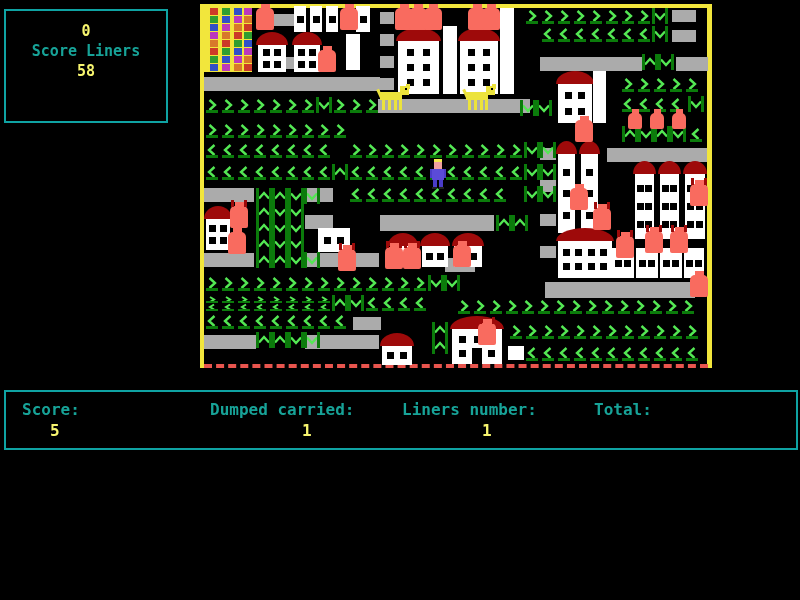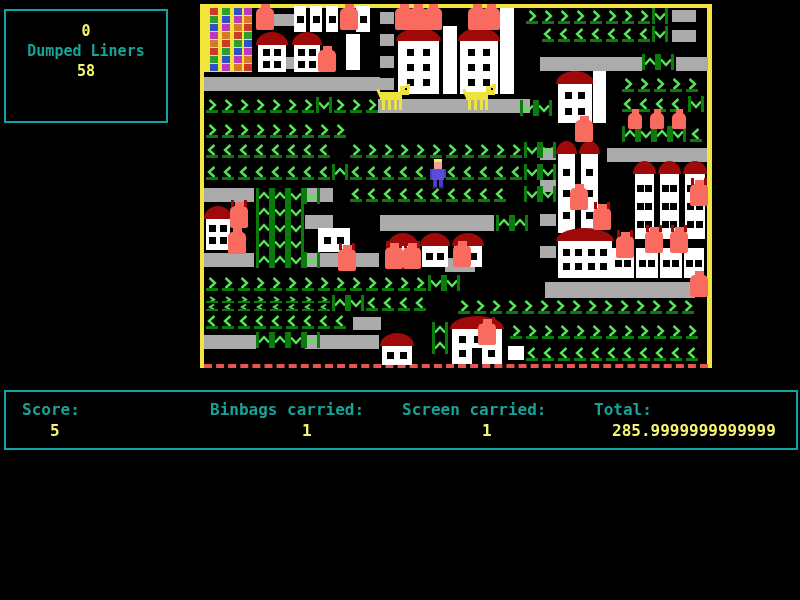--- a/index.html
+++ b/index.html
@@ -21,21 +21,21 @@
   .tile{position:absolute;width:16px;height:16px;}
   .roof{position:absolute;background:#9E0A0A;border-radius:50% 50% 0 0 / 100% 100% 0 0;}
 </style>
 </head>
 <body>
 
 <div id="stage">
 
   <div class="abs" id="liners-panel">
     <div class="yellowtxt">0</div>
-    <div class="teal">Dumped Liners</div>
+    <div class="teal">Score Liners</div>
     <div class="yellowtxt">58</div>
   </div>
 
   <div class="abs pf-border" style="left:200px;top:4px;width:512px;height:4px;"></div>
   <div class="abs pf-border" style="left:200px;top:4px;width:4px;height:364px;"></div>
   <div class="abs pf-border" style="left:707px;top:4px;width:5px;height:364px;"></div>
   <div class="abs" id="pf-bottom-dashes"></div>
 
   <div class="abs" id="playfield" style="left:0;top:0;width:800px;height:380px;">
       <div style="position: absolute; left: 272px; top: 14px; width: 24px; height: 12px; background: rgb(171, 171, 171);"></div>
@@ -1130,20 +1130,19 @@
         <div style="position: absolute; left: 3px; top: 21px; width: 4px; height: 7px; background: rgb(74, 60, 200);"></div>
         <div style="position: absolute; left: 9px; top: 21px; width: 4px; height: 7px; background: rgb(74, 60, 200);"></div>
         <div style="position: absolute; left: 2px; top: 28px; width: 5px; height: 2px; background: rgb(34, 34, 34);"></div>
         <div style="position: absolute; left: 9px; top: 28px; width: 5px; height: 2px; background: rgb(34, 34, 34);"></div>
       </div>
     </div>
 
   <div class="abs" id="status-bar">
     <div class="slabel" style="left:16px;">Score:</div>
     <div class="svalue" style="left:44px;">5</div>
-    <div class="slabel" style="left:204px;">Binbags carried:</div>
+    <div class="slabel" style="left:204px;">Dumped carried:</div>
     <div class="svalue" style="left:296px;">1</div>
-    <div class="slabel" style="left:396px;">Screen carried:</div>
+    <div class="slabel" style="left:396px;">Liners number:</div>
     <div class="svalue" style="left:476px;">1</div>
     <div class="slabel" style="left:588px;">Total:</div>
-    <div class="svalue" style="left:606px;">285.9999999999999</div>
   </div>
 </div>
 
 </body></html>

